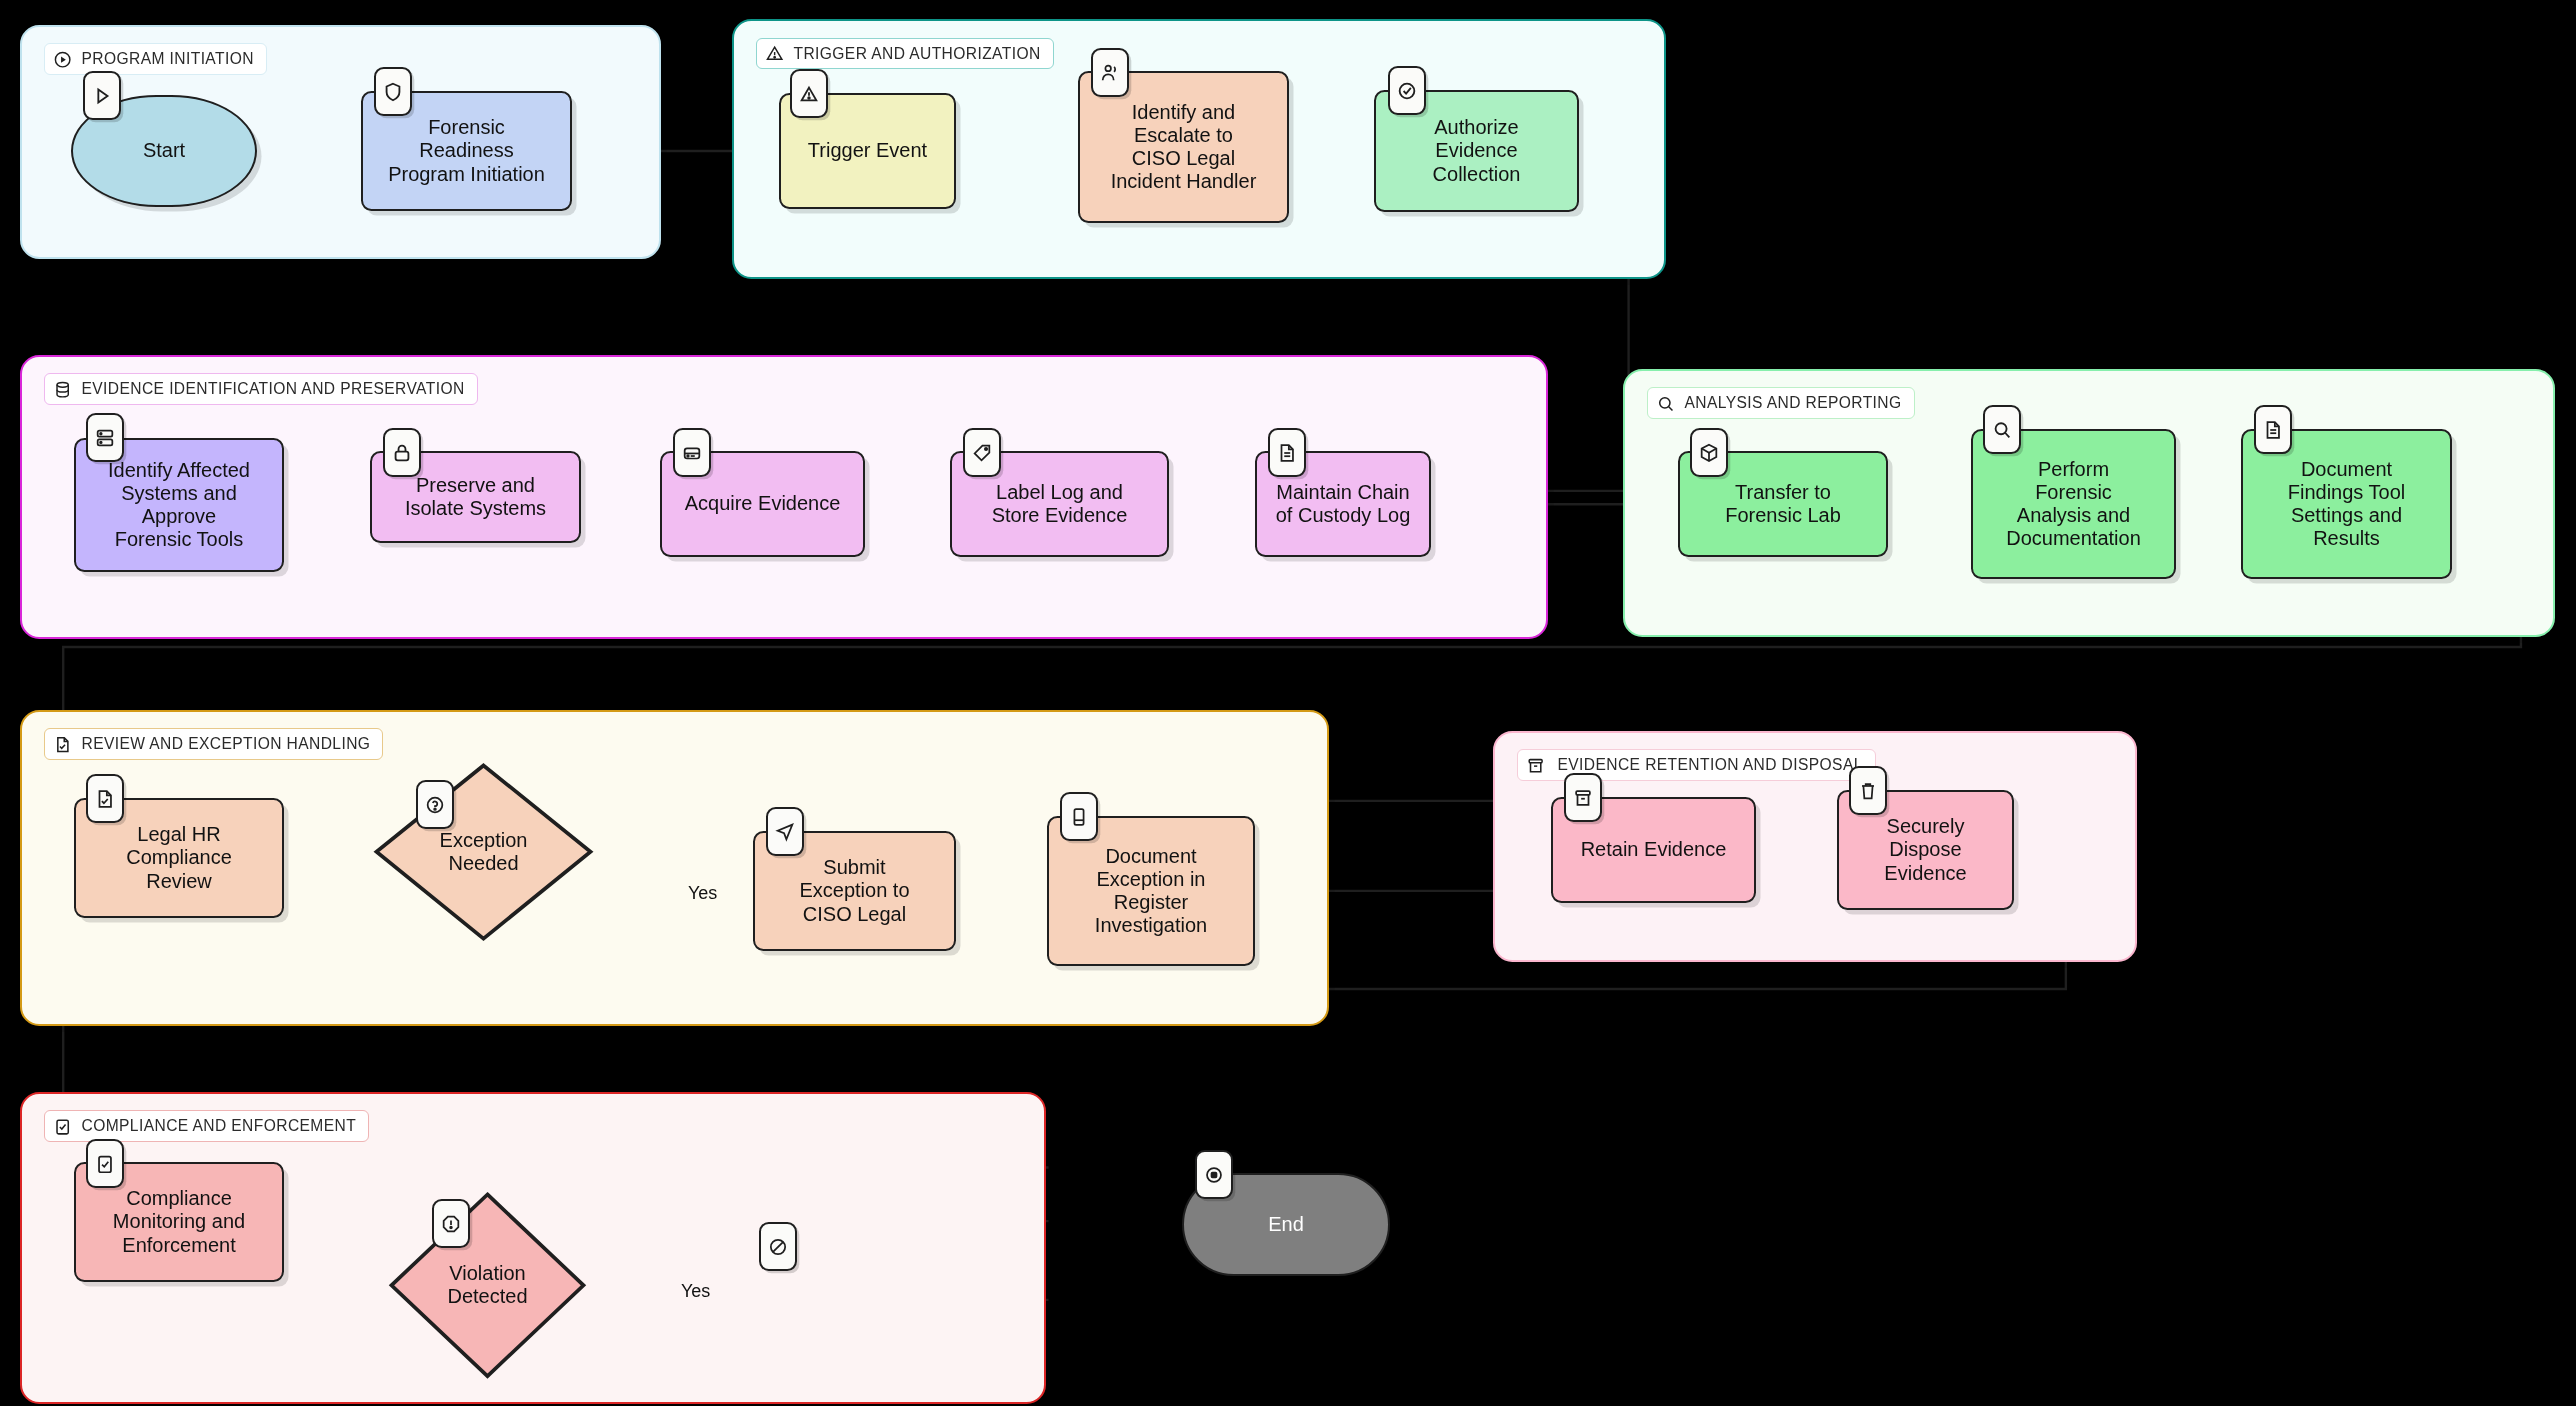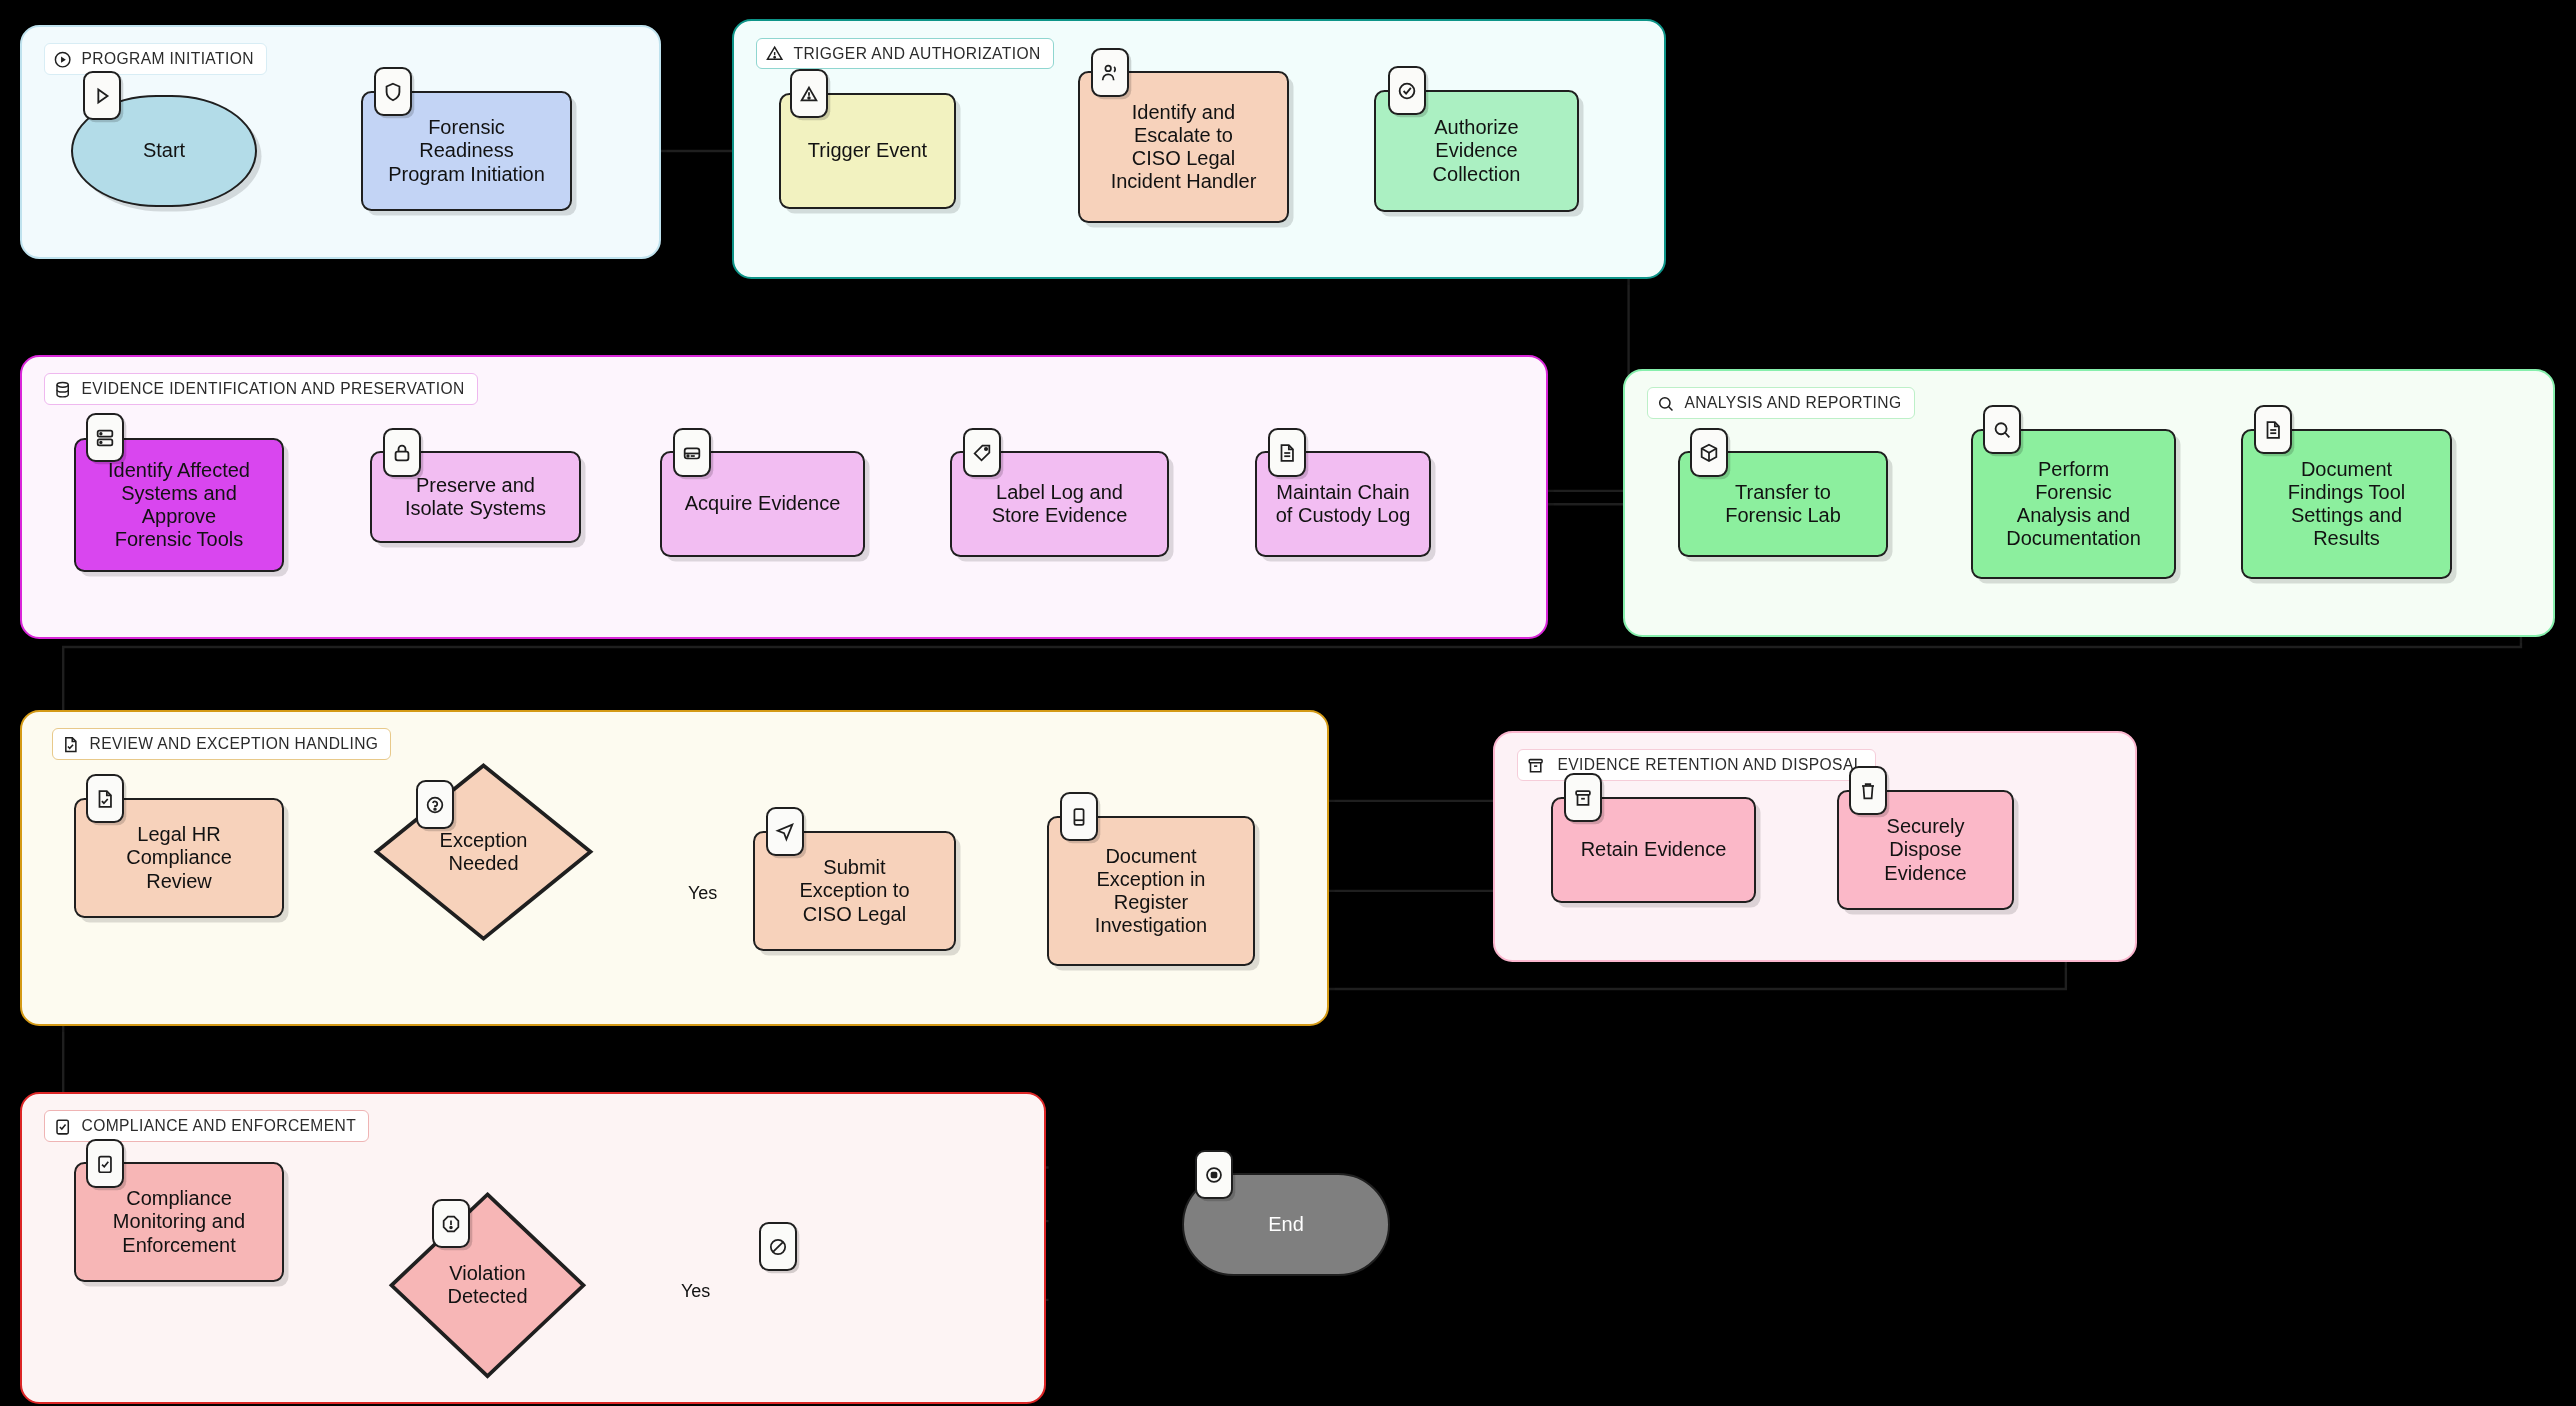--- a/index.html
+++ b/index.html
@@ -231,21 +231,21 @@
         <svg viewBox="0 0 24 24" fill="none" stroke="#1f1f1f" stroke-width="1.8">
           <ellipse cx="12" cy="6" rx="7" ry="3"></ellipse>
             <path d="M5 6 V12 C5 13.7 8.1 15 12 15 C15.9 15 19 13.7 19 12 V6"></path>
           <path d="M5 12 V18 C5 19.7 8.1 21 12 21 C15.9 21 19 19.7 19 18 V12"></path>
         </svg>
       </span>
       <span>EVIDENCE IDENTIFICATION AND PRESERVATION</span>
     </div>
   </div>
 
-  <div class="node" style="left:74px;top:438px;width:210px;height:134px;background:#d946ef;">
+  <div class="node" style="left:74px;top:438px;width:210px;height:134px;background:#c4b5fd;">
     <span class="lbl" style="white-space:pre-line">Identify Affected
 Systems and
 Approve
 Forensic Tools</span>
   </div>
   <div class="badge" style="left:86px;top:413px;">
     <svg viewBox="0 0 24 24" fill="none" stroke="#1f1f1f" stroke-width="1.9">
       <rect x="4" y="4" width="16" height="6.5" rx="1.8"></rect>
         <rect x="4" y="13.5" width="16" height="6.5" rx="1.8"></rect>
       <circle cx="7.5" cy="7.3" r=".9" fill="#1f1f1f"></circle>
@@ -346,21 +346,21 @@
   <div class="badge" style="left:2254px;top:405px;">
     <svg viewBox="0 0 24 24" fill="none" stroke="#1f1f1f" stroke-width="1.9">
       <path d="M6 3.5 H14 L18.5 8 V20.5 H6 Z"></path>
         <path d="M14 3.5 V8 H18.5"></path>
       <path d="M9 12 H15.5"></path>
         <path d="M9 15.5 H15.5"></path>
     </svg>
   </div>
 
   <div class="sg" style="left:20px;top:710px;width:1309px;height:316px;background:#fdfbf0;border:2.5px solid #d49a16;">
-    <div class="sg-title" style="border:1.9px solid #e8c98a;margin-left:8px;">
+    <div class="sg-title" style="border:1.9px solid #e8c98a;">
       <span class="ic">
         <svg viewBox="0 0 24 24" fill="none" stroke="#1f1f1f" stroke-width="1.9">
           <path d="M6 3.5 H14 L18.5 8 V20.5 H6 Z"></path>
             <path d="M14 3.5 V8 H18.5"></path>
             <path d="M8.6 14.4 L10.8 16.6 L15 12"></path>
         </svg>
       </span>
       <span>REVIEW AND EXCEPTION HANDLING</span>
     </div>
   </div>

